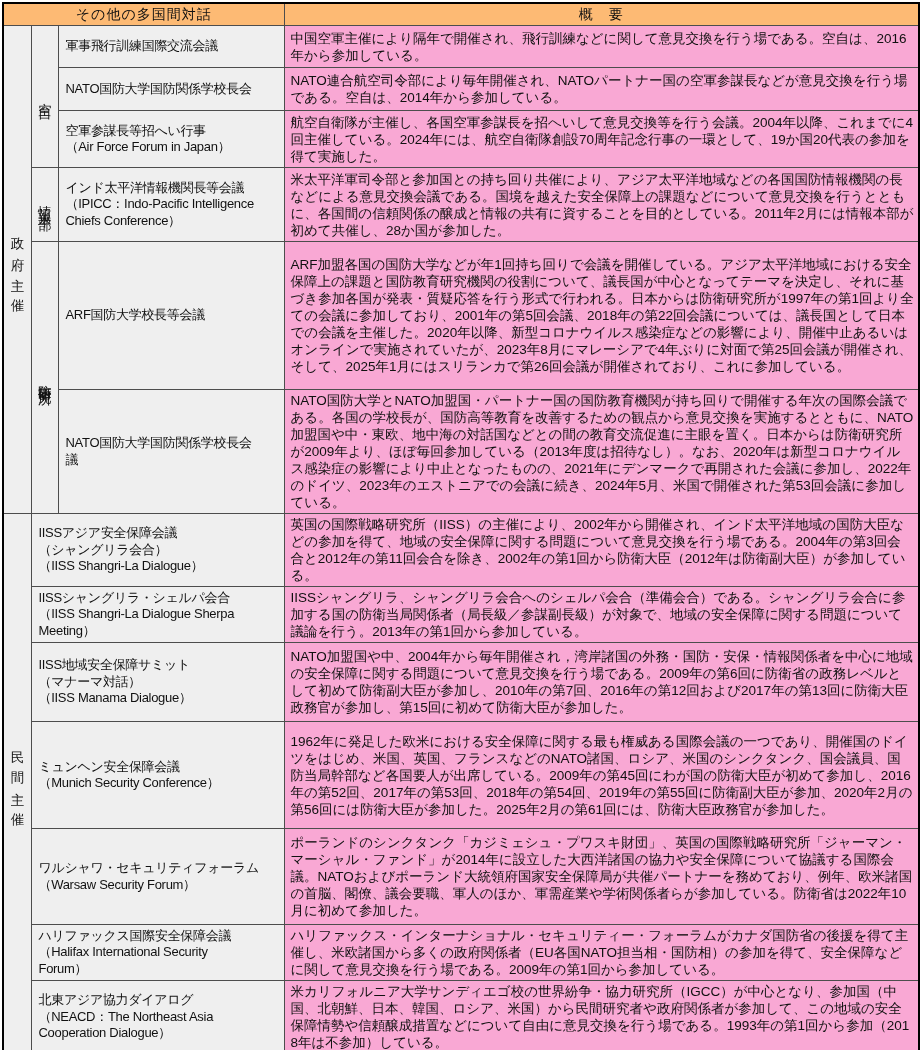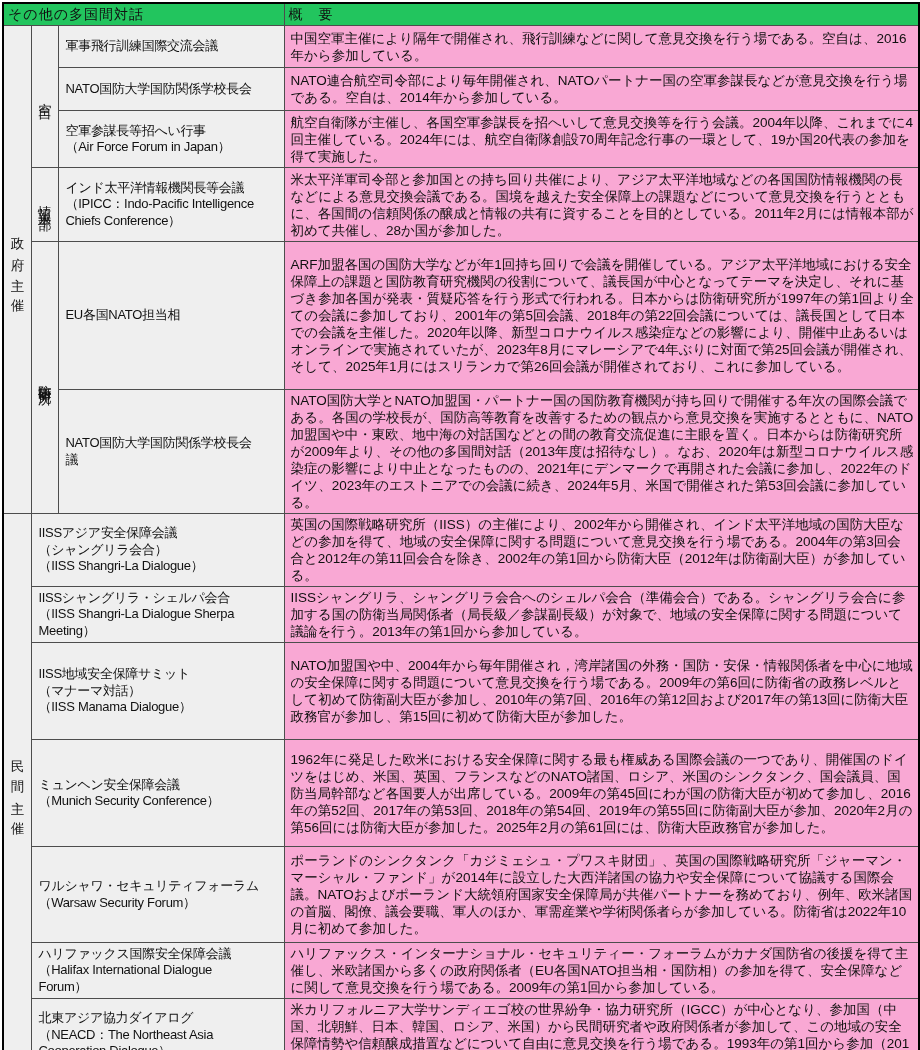--- a/index.html
+++ b/index.html
@@ -19,21 +19,22 @@
     margin: 2px;
     border: 2px solid #000000;
   }
   td {
     border: 1px solid #4d4d4d;
     box-sizing: border-box;
     font-size: 13.5px;
     line-height: 17px;
   }
   td.hdr {
-    background: #22c55e;
+    background: #fdba74;
+    text-align: center;
     vertical-align: middle;
     padding: 2px 4px;
     font-size: 14px;
     letter-spacing: 1px;
   }
   td.vcell {
     background: #efefef;
     text-align: center;
     vertical-align: middle;
     padding: 0;
@@ -112,69 +113,69 @@
     <td class="name">インド太平洋情報機関長等会議
 （IPICC：Indo-Pacific Intelligence
 Chiefs Conference）</td>
     <td class="desc">米太平洋軍司令部と参加国との持ち回り共催により、アジア太平洋地域などの各国国防情報機関の長などによる意見交換会議である。国境を越えた安全保障上の課題などについて意見交換を行うとともに、各国間の信頼関係の醸成と情報の共有に資することを目的としている。2011年2月には情報本部が初めて共催し、28か国が参加した。</td>
   </tr>
 
   <tr style="height:148px">
     <td class="vcell" rowspan="2">
       <span class="vtext compact">防衛研究所</span>
     </td>
-    <td class="name">EU各国NATO担当相</td>
+    <td class="name">ARF国防大学校長等会議</td>
     <td class="desc">ARF加盟各国の国防大学などが年1回持ち回りで会議を開催している。アジア太平洋地域における安全保障上の課題と国防教育研究機関の役割について、議長国が中心となってテーマを決定し、それに基づき参加各国が発表・質疑応答を行う形式で行われる。日本からは防衛研究所が1997年の第1回より全ての会議に参加しており、2001年の第5回会議、2018年の第22回会議については、議長国として日本での会議を主催した。2020年以降、新型コロナウイルス感染症などの影響により、開催中止あるいはオンラインで実施されていたが、2023年8月にマレーシアで4年ぶりに対面で第25回会議が開催され、そして、2025年1月にはスリランカで第26回会議が開催されており、これに参加している。</td>
   </tr>
 
   <tr style="height:117px">
     <td class="name">NATO国防大学国防関係学校長会
 議</td>
-    <td class="desc">NATO国防大学とNATO加盟国・パートナー国の国防教育機関が持ち回りで開催する年次の国際会議である。各国の学校長が、国防高等教育を改善するための観点から意見交換を実施するとともに、NATO加盟国や中・東欧、地中海の対話国などとの間の教育交流促進に主眼を置く。日本からは防衛研究所が2009年より、その他の多国間対話（2013年度は招待なし）。なお、2020年は新型コロナウイルス感染症の影響により中止となったものの、2021年にデンマークで再開された会議に参加し、2022年のドイツ、2023年のエストニアでの会議に続き、2024年5月、米国で開催された第53回会議に参加している。</td>
+    <td class="desc">NATO国防大学とNATO加盟国・パートナー国の国防教育機関が持ち回りで開催する年次の国際会議である。各国の学校長が、国防高等教育を改善するための観点から意見交換を実施するとともに、NATO加盟国や中・東欧、地中海の対話国などとの間の教育交流促進に主眼を置く。日本からは防衛研究所が2009年より、ほぼ毎回参加している（2013年度は招待なし）。なお、2020年は新型コロナウイルス感染症の影響により中止となったものの、2021年にデンマークで再開された会議に参加し、2022年のドイツ、2023年のエストニアでの会議に続き、2024年5月、米国で開催された第53回会議に参加している。</td>
   </tr>
 
   <tr style="height:72px">
     <td class="vcell" rowspan="7">
       <span class="vtext spread-lg">民間主催</span>
     </td>
     <td class="name" colspan="2">IISSアジア安全保障会議
 （シャングリラ会合）
 （IISS Shangri-La Dialogue）</td>
     <td class="desc">英国の国際戦略研究所（IISS）の主催により、2002年から開催され、インド太平洋地域の国防大臣などの参加を得て、地域の安全保障に関する問題について意見交換を行う場である。2004年の第3回会合と2012年の第11回会合を除き、2002年の第1回から防衛大臣（2012年は防衛副大臣）が参加している。</td>
   </tr>
 
   <tr style="height:56px">
     <td class="name" colspan="2">IISSシャングリラ・シェルパ会合
 （IISS Shangri-La Dialogue Sherpa
 Meeting）</td>
     <td class="desc">IISSシャングリラ、シャングリラ会合へのシェルパ会合（準備会合）である。シャングリラ会合に参加する国の防衛当局関係者（局長級／参謀副長級）が対象で、地域の安全保障に関する問題について議論を行う。2013年の第1回から参加している。</td>
   </tr>
 
-  <tr style="height:97px">
+  <tr style="height:79px">
     <td class="name" colspan="2">IISS地域安全保障サミット
 （マナーマ対話）
 （IISS Manama Dialogue）</td>
     <td class="desc">NATO加盟国や中、2004年から毎年開催され，湾岸諸国の外務・国防・安保・情報関係者を中心に地域の安全保障に関する問題について意見交換を行う場である。2009年の第6回に防衛省の政務レベルとして初めて防衛副大臣が参加し、2010年の第7回、2016年の第12回および2017年の第13回に防衛大臣政務官が参加し、第15回に初めて防衛大臣が参加した。</td>
   </tr>
 
   <tr style="height:107px">
     <td class="name" colspan="2">ミュンヘン安全保障会議
 （Munich Security Conference）</td>
     <td class="desc">1962年に発足した欧米における安全保障に関する最も権威ある国際会議の一つであり、開催国のドイツをはじめ、米国、英国、フランスなどのNATO諸国、ロシア、米国のシンクタンク、国会議員、国防当局幹部など各国要人が出席している。2009年の第45回にわが国の防衛大臣が初めて参加し、2016年の第52回、2017年の第53回、2018年の第54回、2019年の第55回に防衛副大臣が参加、2020年2月の第56回には防衛大臣が参加した。2025年2月の第61回には、防衛大臣政務官が参加した。</td>
   </tr>
 
   <tr style="height:96px">
     <td class="name" colspan="2">ワルシャワ・セキュリティフォーラム
 （Warsaw Security Forum）</td>
     <td class="desc">ポーランドのシンクタンク「カジミェシュ・プワスキ財団」、英国の国際戦略研究所「ジャーマン・マーシャル・ファンド」が2014年に設立した大西洋諸国の協力や安全保障について協議する国際会議。NATOおよびポーランド大統領府国家安全保障局が共催パートナーを務めており、例年、欧米諸国の首脳、閣僚、議会要職、軍人のほか、軍需産業や学術関係者らが参加している。防衛省は2022年10月に初めて参加した。</td>
   </tr>
 
   <tr style="height:49px">
     <td class="name" colspan="2">ハリファックス国際安全保障会議
-（Halifax International Dialogue
+（Halifax International Security
 Forum）</td>
     <td class="desc">ハリファックス・インターナショナル・セキュリティー・フォーラムがカナダ国防省の後援を得て主催し、米欧諸国から多くの政府関係者（EU各国NATO担当相・国防相）の参加を得て、安全保障などに関して意見交換を行う場である。2009年の第1回から参加している。</td>
   </tr>
 
   <tr style="height:70px">
     <td class="name" colspan="2">北東アジア協力ダイアログ
 （NEACD：The Northeast Asia
 Cooperation Dialogue）</td>
     <td class="desc">米カリフォルニア大学サンディエゴ校の世界紛争・協力研究所（IGCC）が中心となり、参加国（中国、北朝鮮、日本、韓国、ロシア、米国）から民間研究者や政府関係者が参加して、この地域の安全保障情勢や信頼醸成措置などについて自由に意見交換を行う場である。1993年の第1回から参加（2018年は不参加）している。</td>
   </tr>

